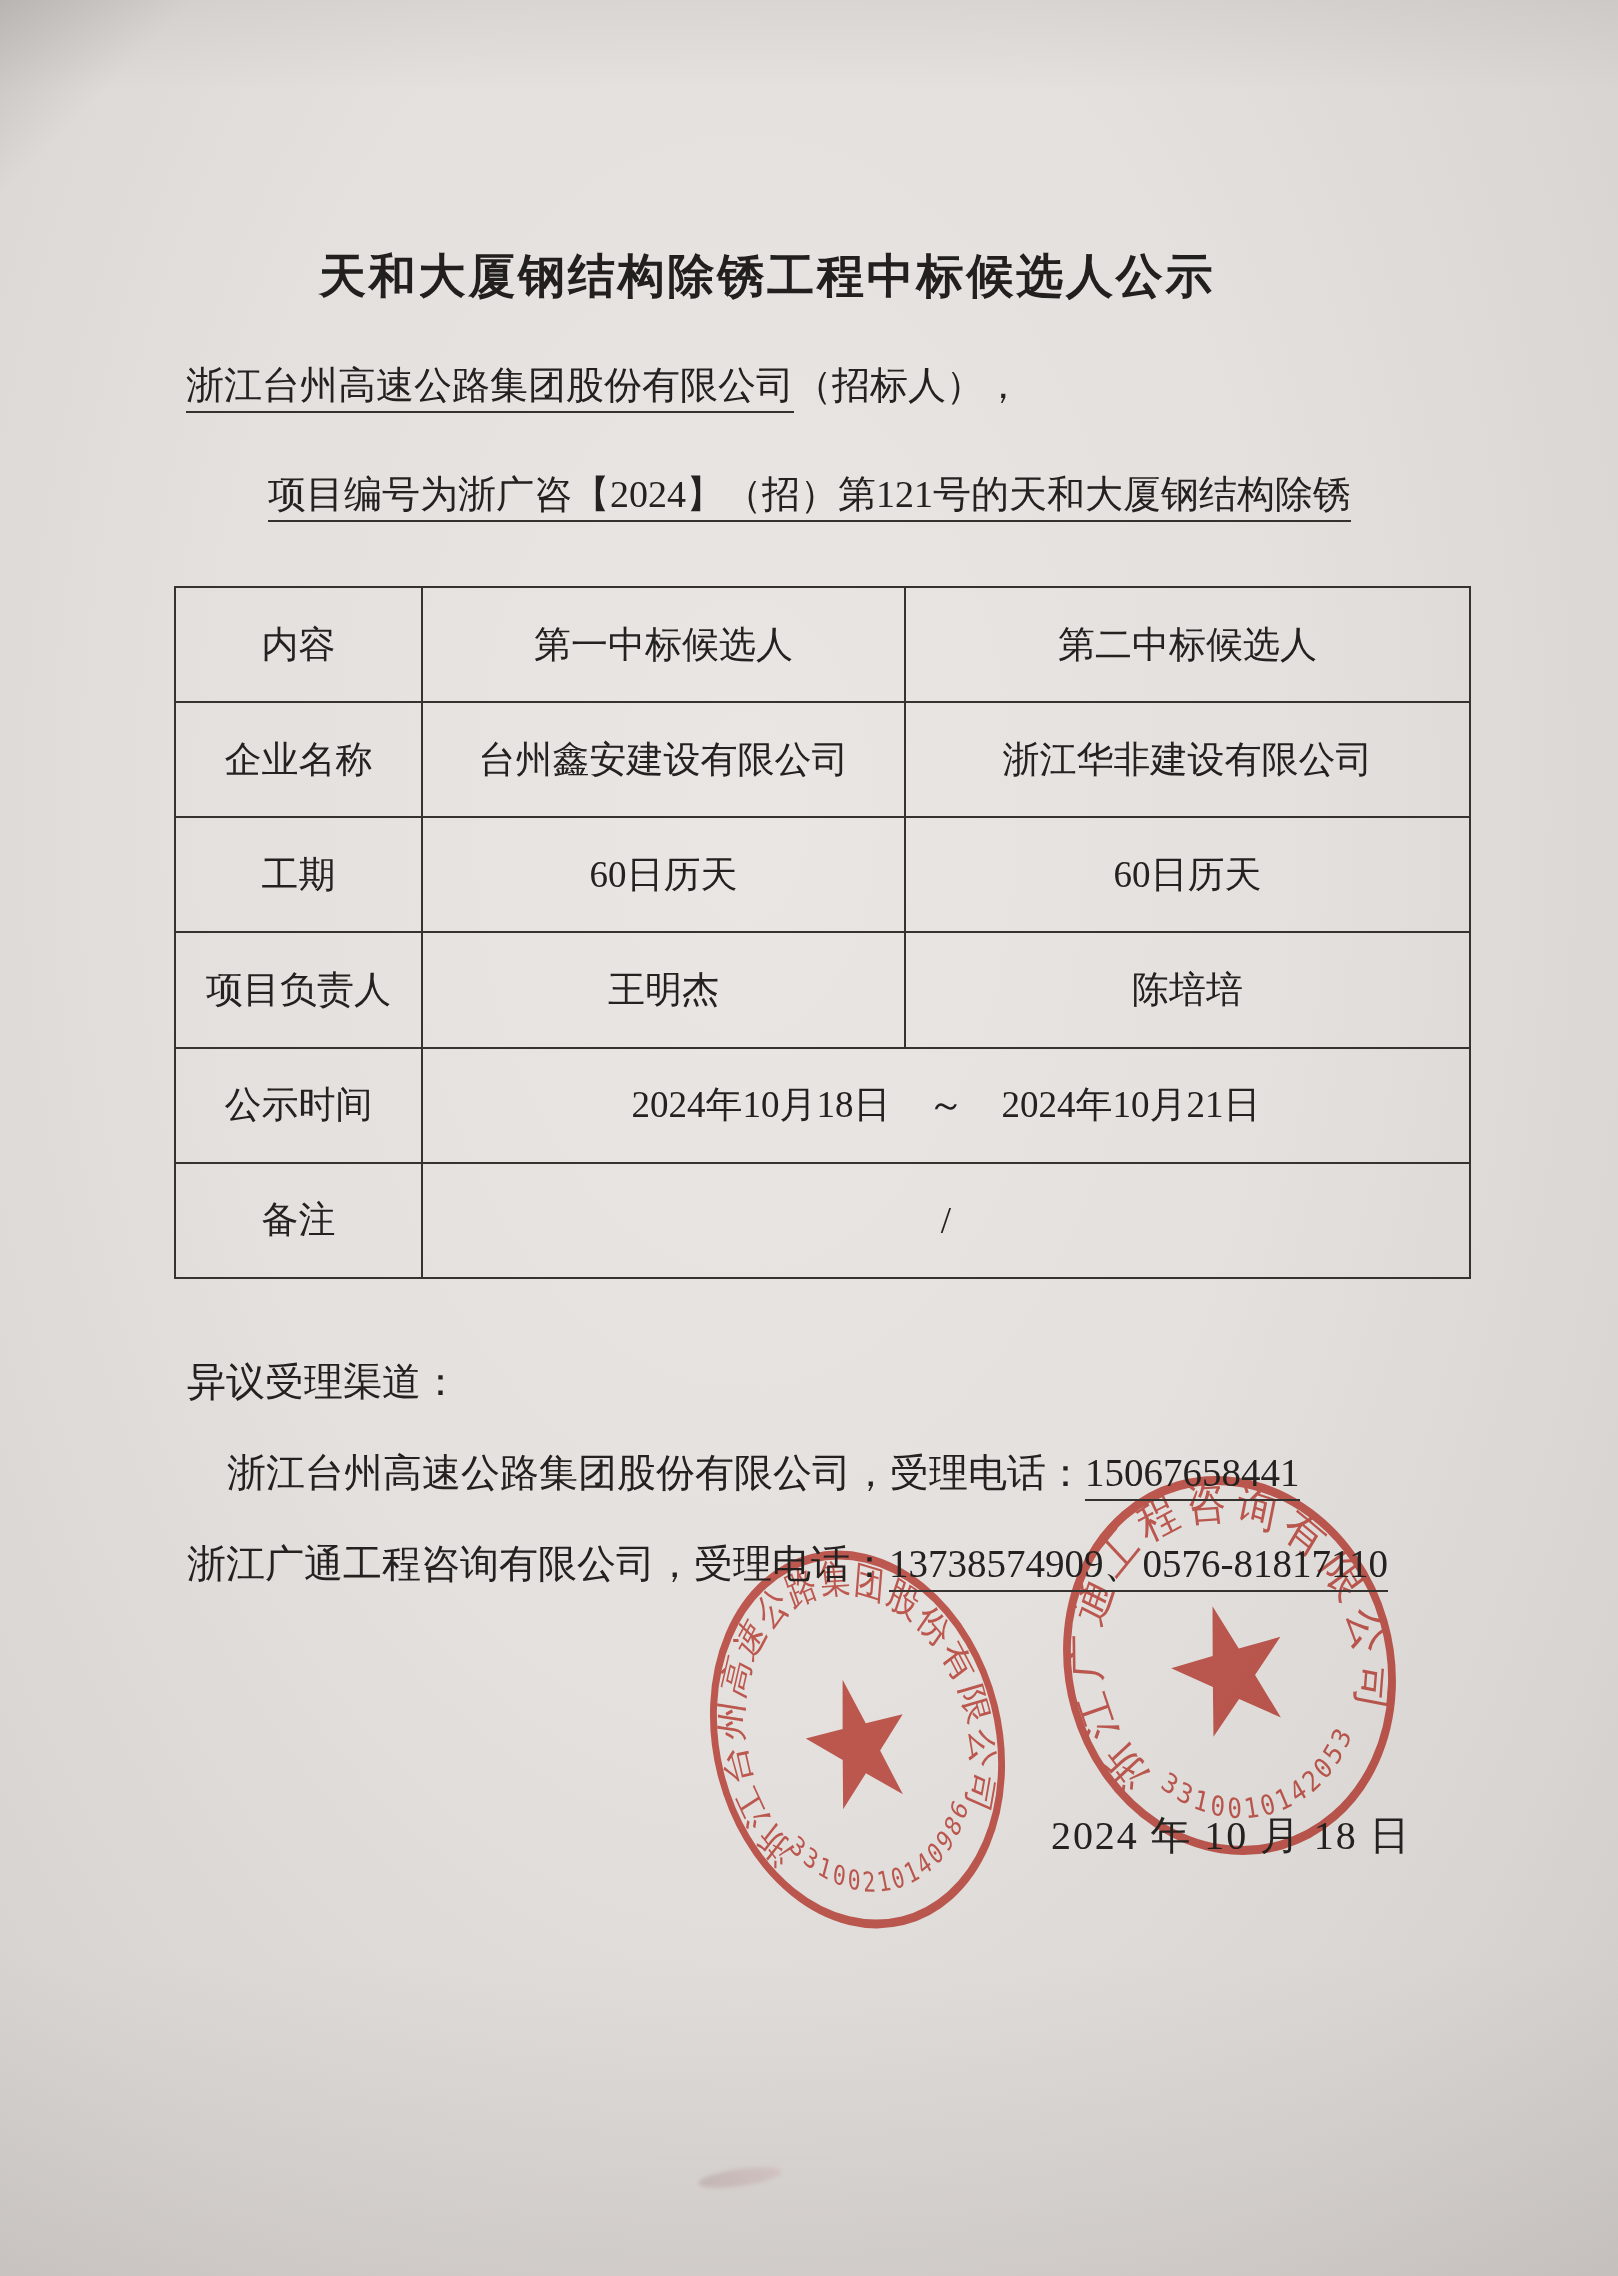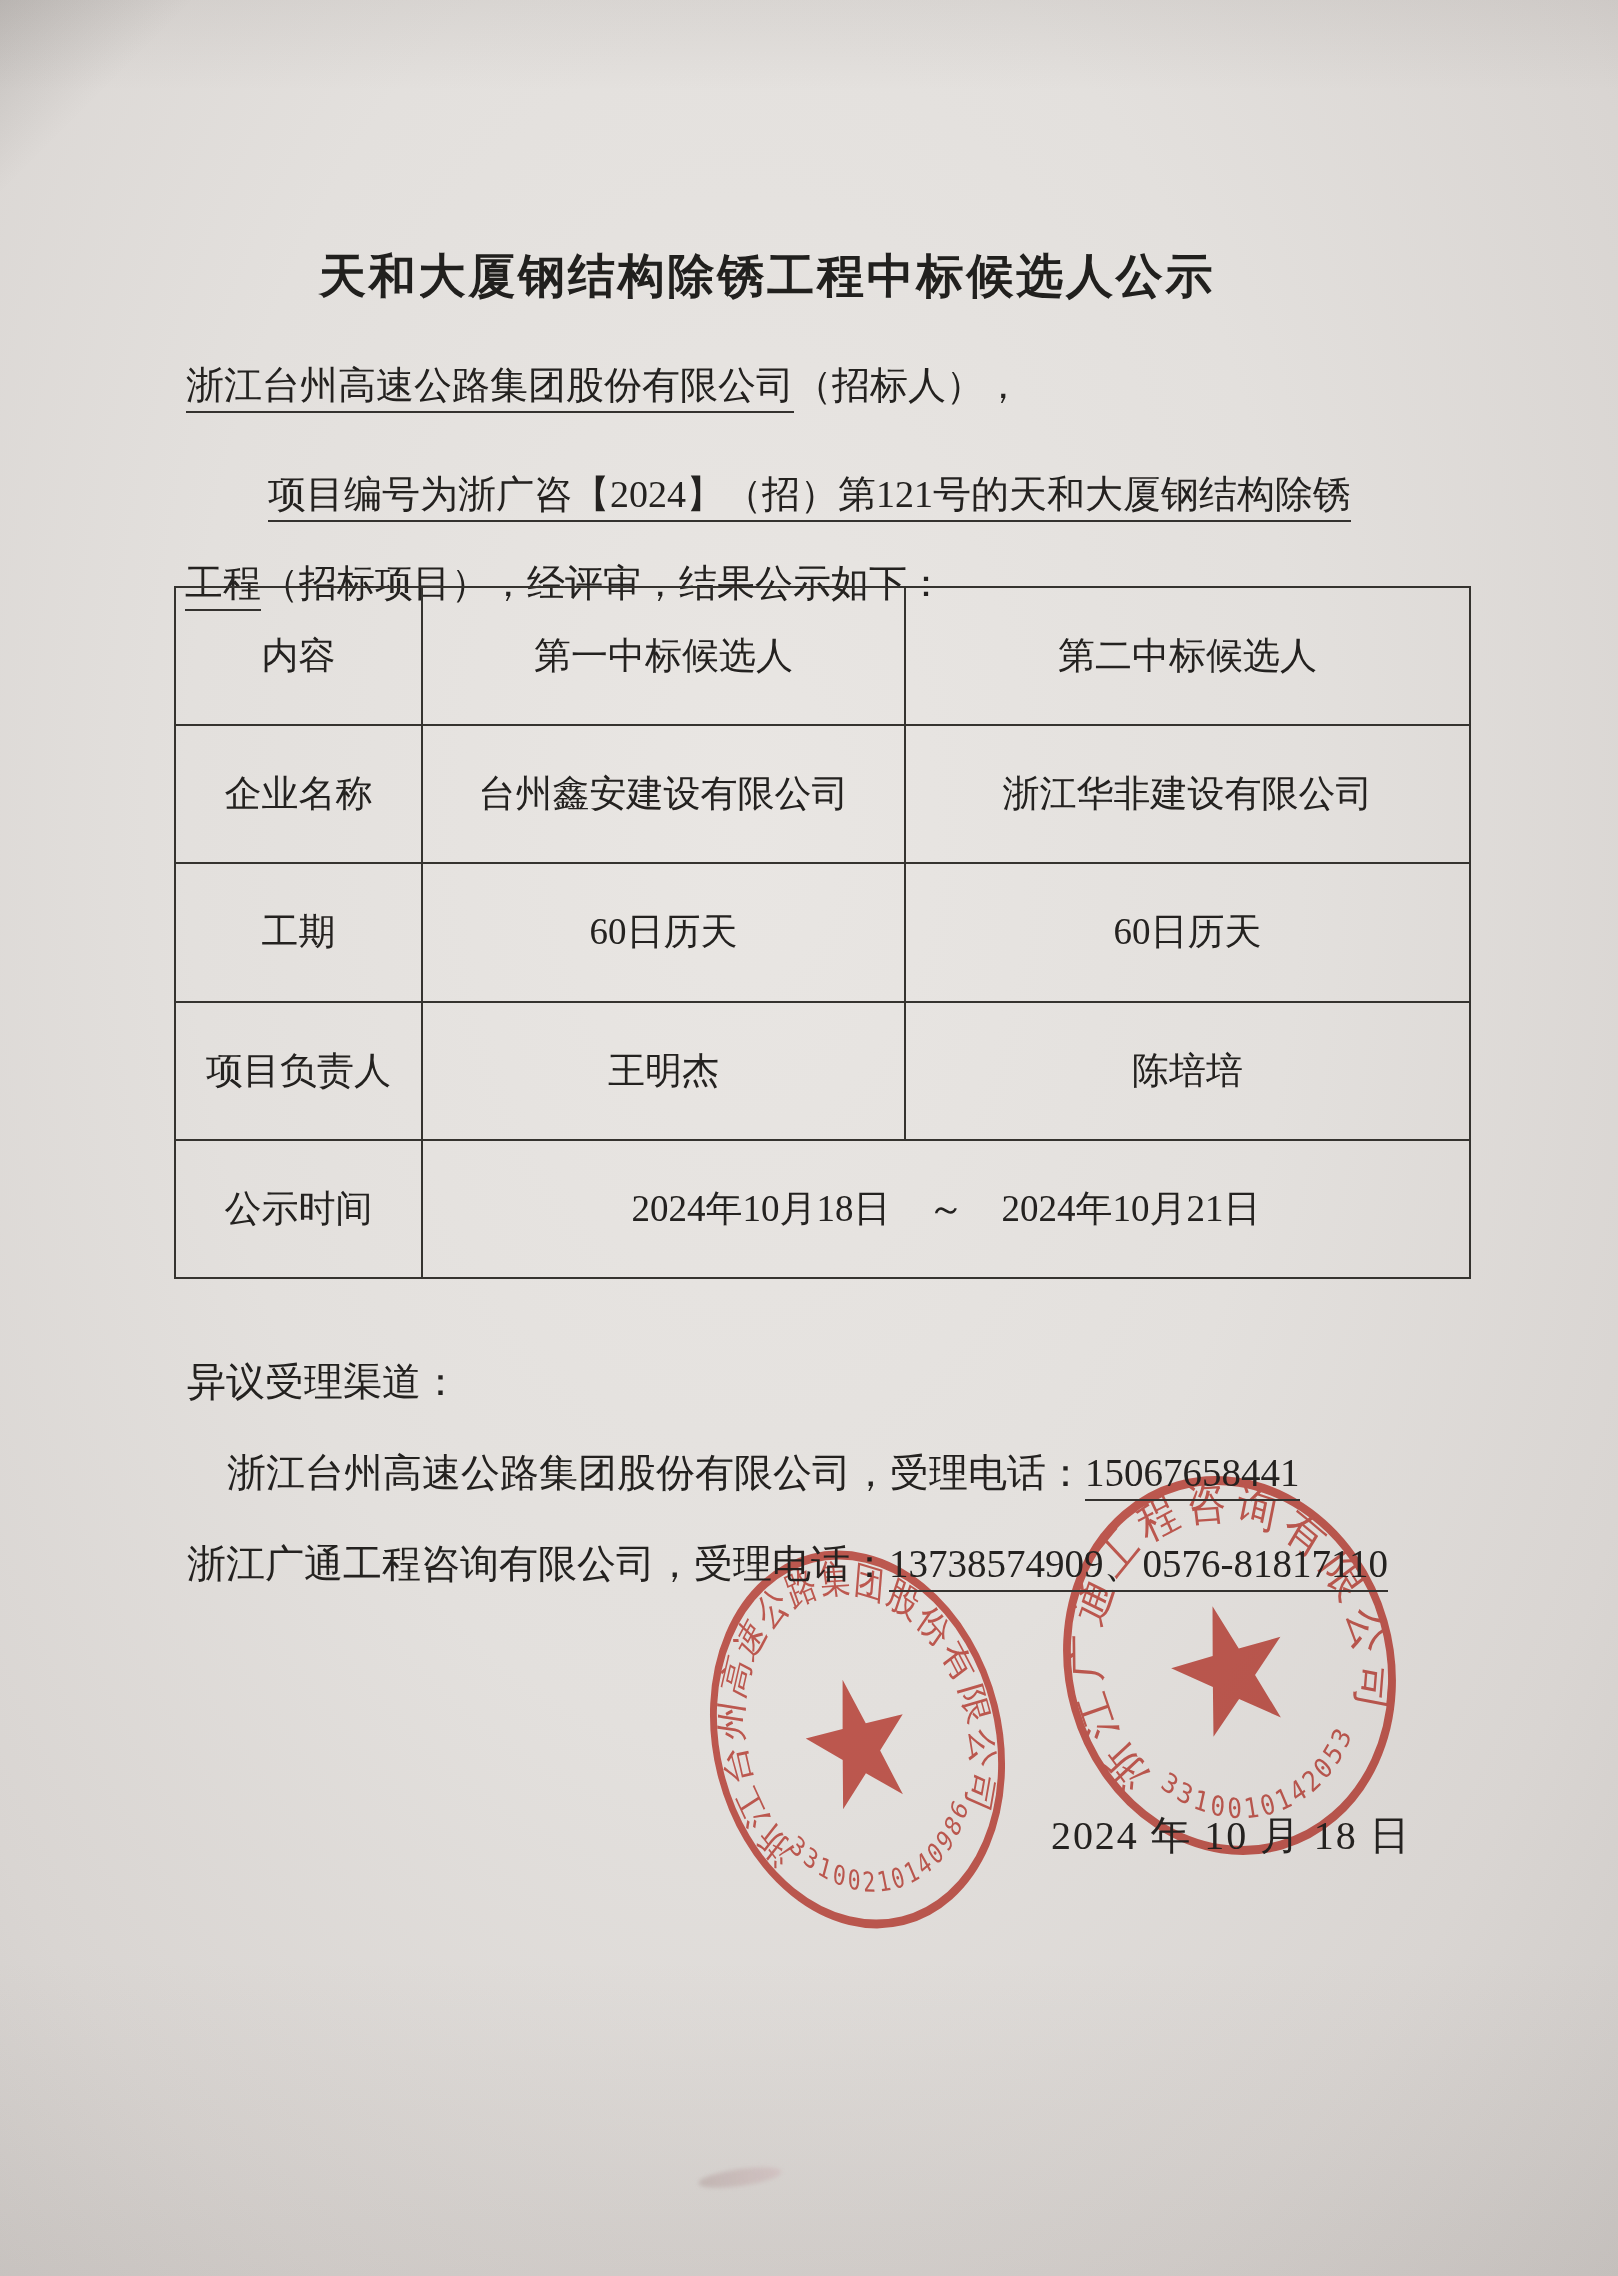--- a/index.html
+++ b/index.html
@@ -100,23 +100,20 @@
   </div>
 
   <h1 class="abs doc-title">天和大厦钢结构除锈工程中标候选人公示</h1>
 
   <div class="abs para p1">
     <span class="uline">浙江台州高速公路集团股份有限公司</span><span>（招标人），</span>
   </div>
   <div class="abs para p2">
     <span class="uline">项目编号为浙广咨【2024】（招）第121号的天和大厦钢结构除锈</span>
   </div>
-  <div class="abs para p3">
-    <span class="uline">工程</span><span>（招标项目），经评审，结果公示如下：</span>
-  </div>
 
   <table class="bid">
     <colgroup>
         <col style="width:247px">
         <col style="width:483px">
         <col style="width:565px">
       </colgroup>
     <tbody>
         <tr>
       <th>内容</th>
@@ -135,20 +132,24 @@
     </tr>
     <tr>
       <td>项目负责人</td>
       <td>王明杰</td>
       <td>陈培培</td>
     </tr>
     <tr>
       <td>公示时间</td>
       <td colspan="2">2024年10月18日　～　2024年10月21日</td>
     </tr>
+    <tr>
+      <td>备注</td>
+      <td colspan="2">/</td>
+    </tr>
   </tbody>
     </table>
 
   <div class="abs objection obj-head">异议受理渠道：</div>
   <div class="abs objection obj-1">
     <span>浙江台州高速公路集团股份有限公司，受理电话：</span><span class="uline">15067658441</span>
   </div>
   <div class="abs objection obj-2">
     <span>浙江广通工程咨询有限公司，受理电话：</span><span class="uline">13738574909、0576-81817110</span>
   </div>

